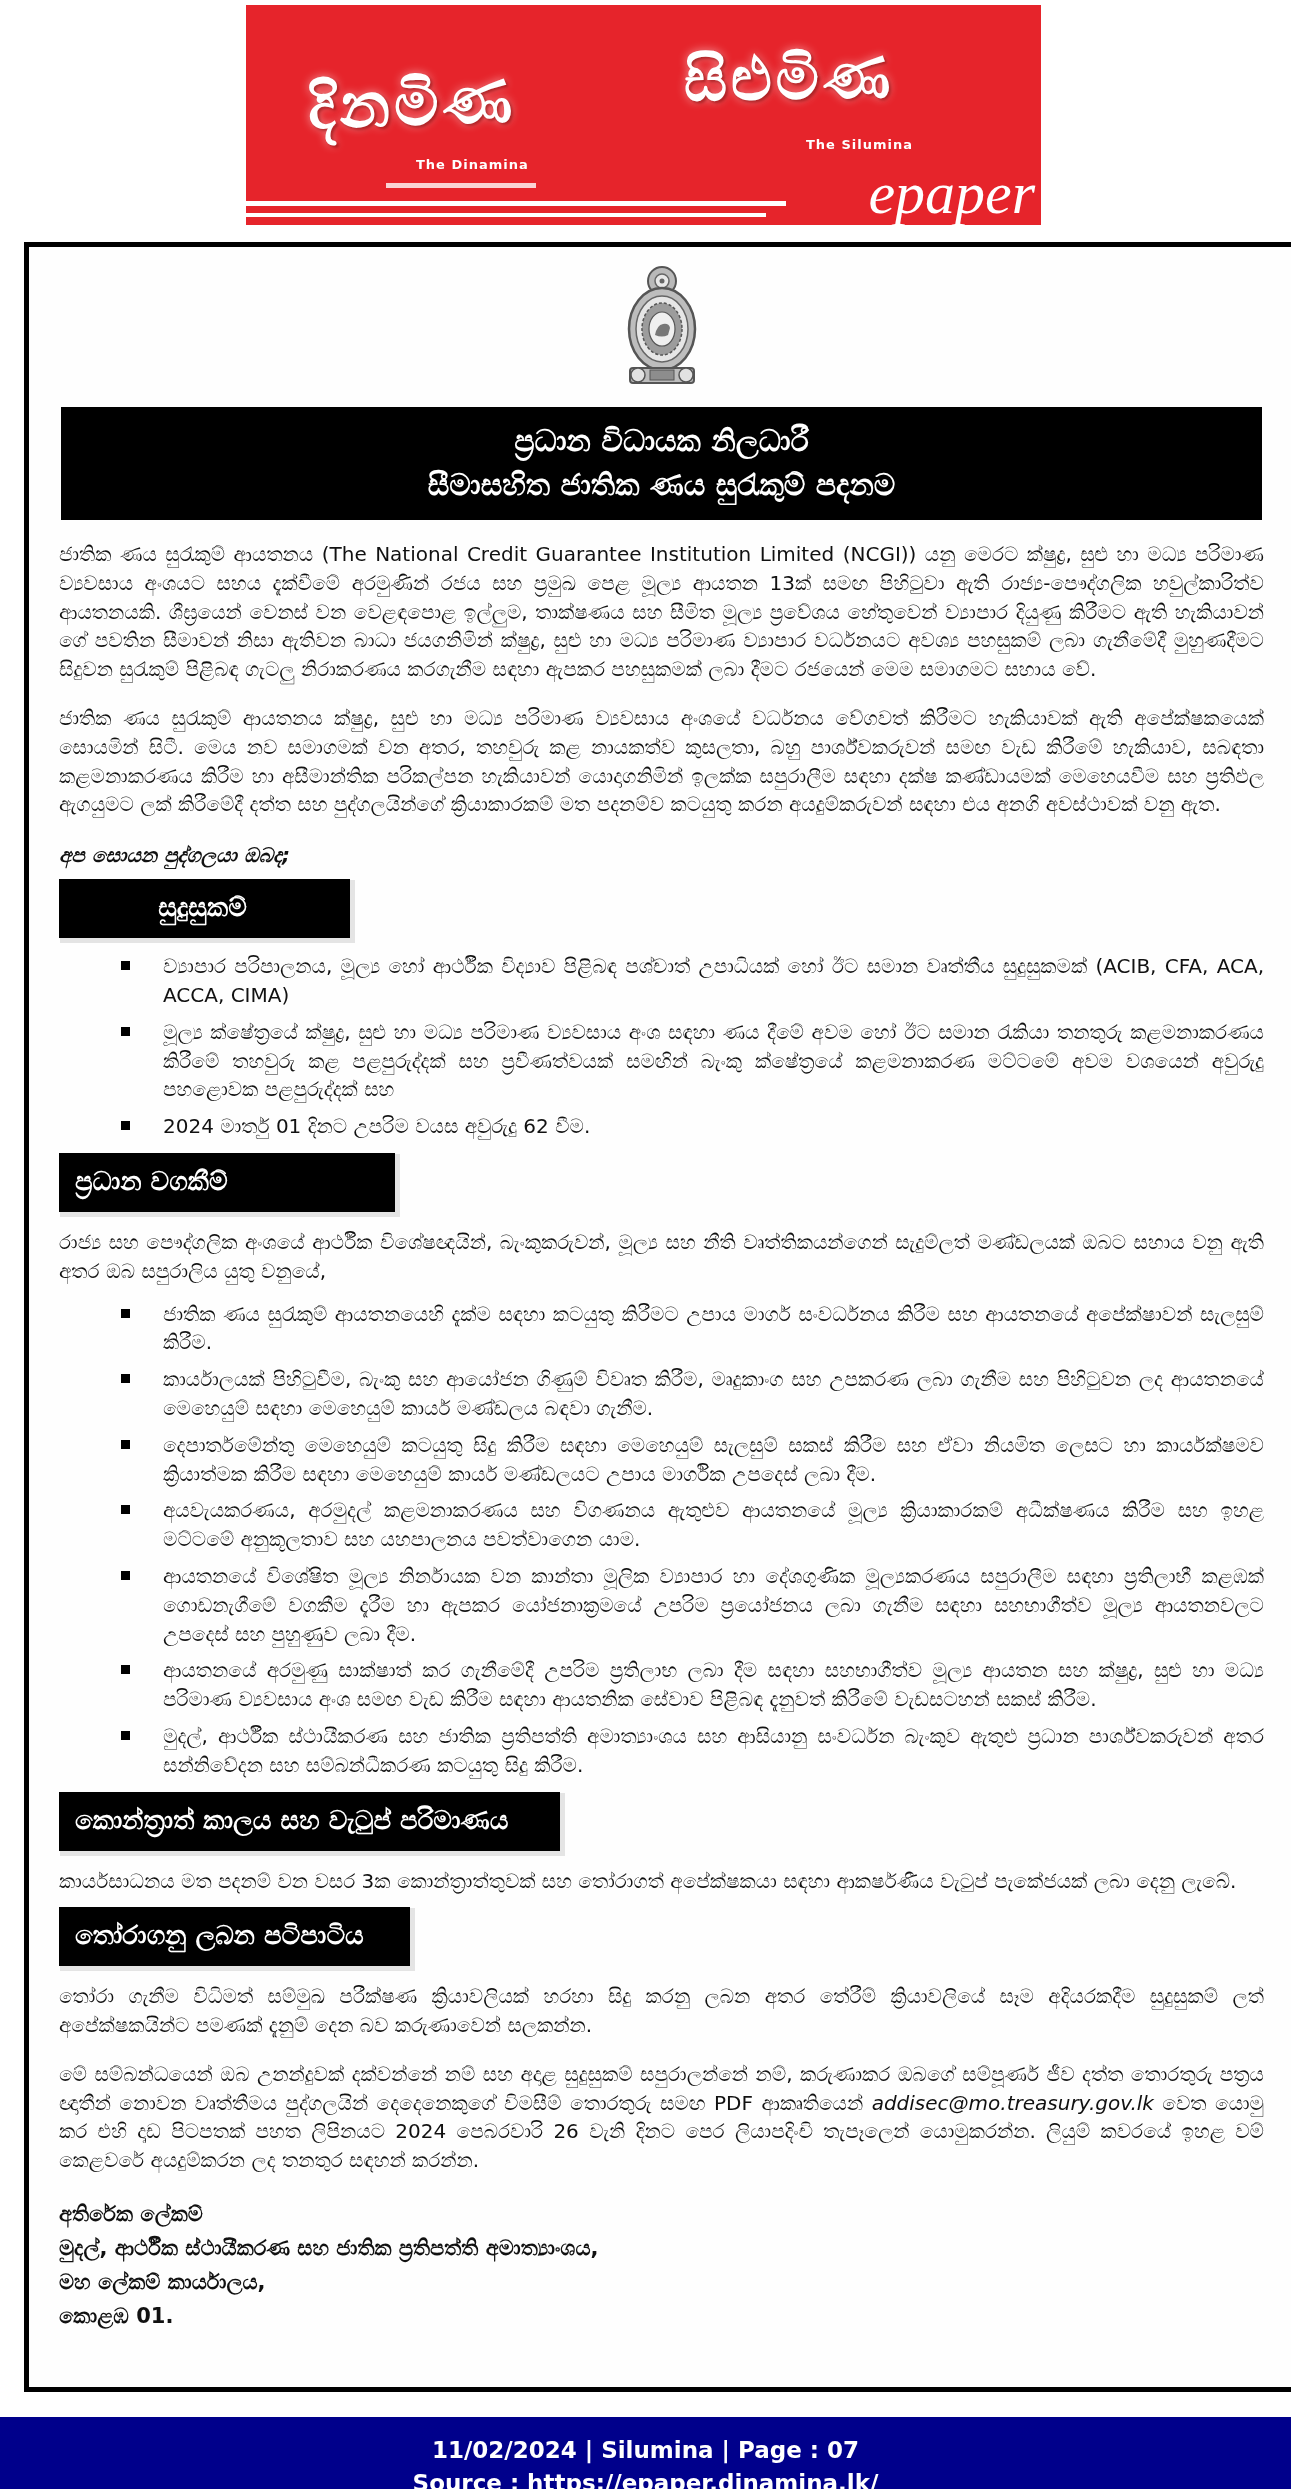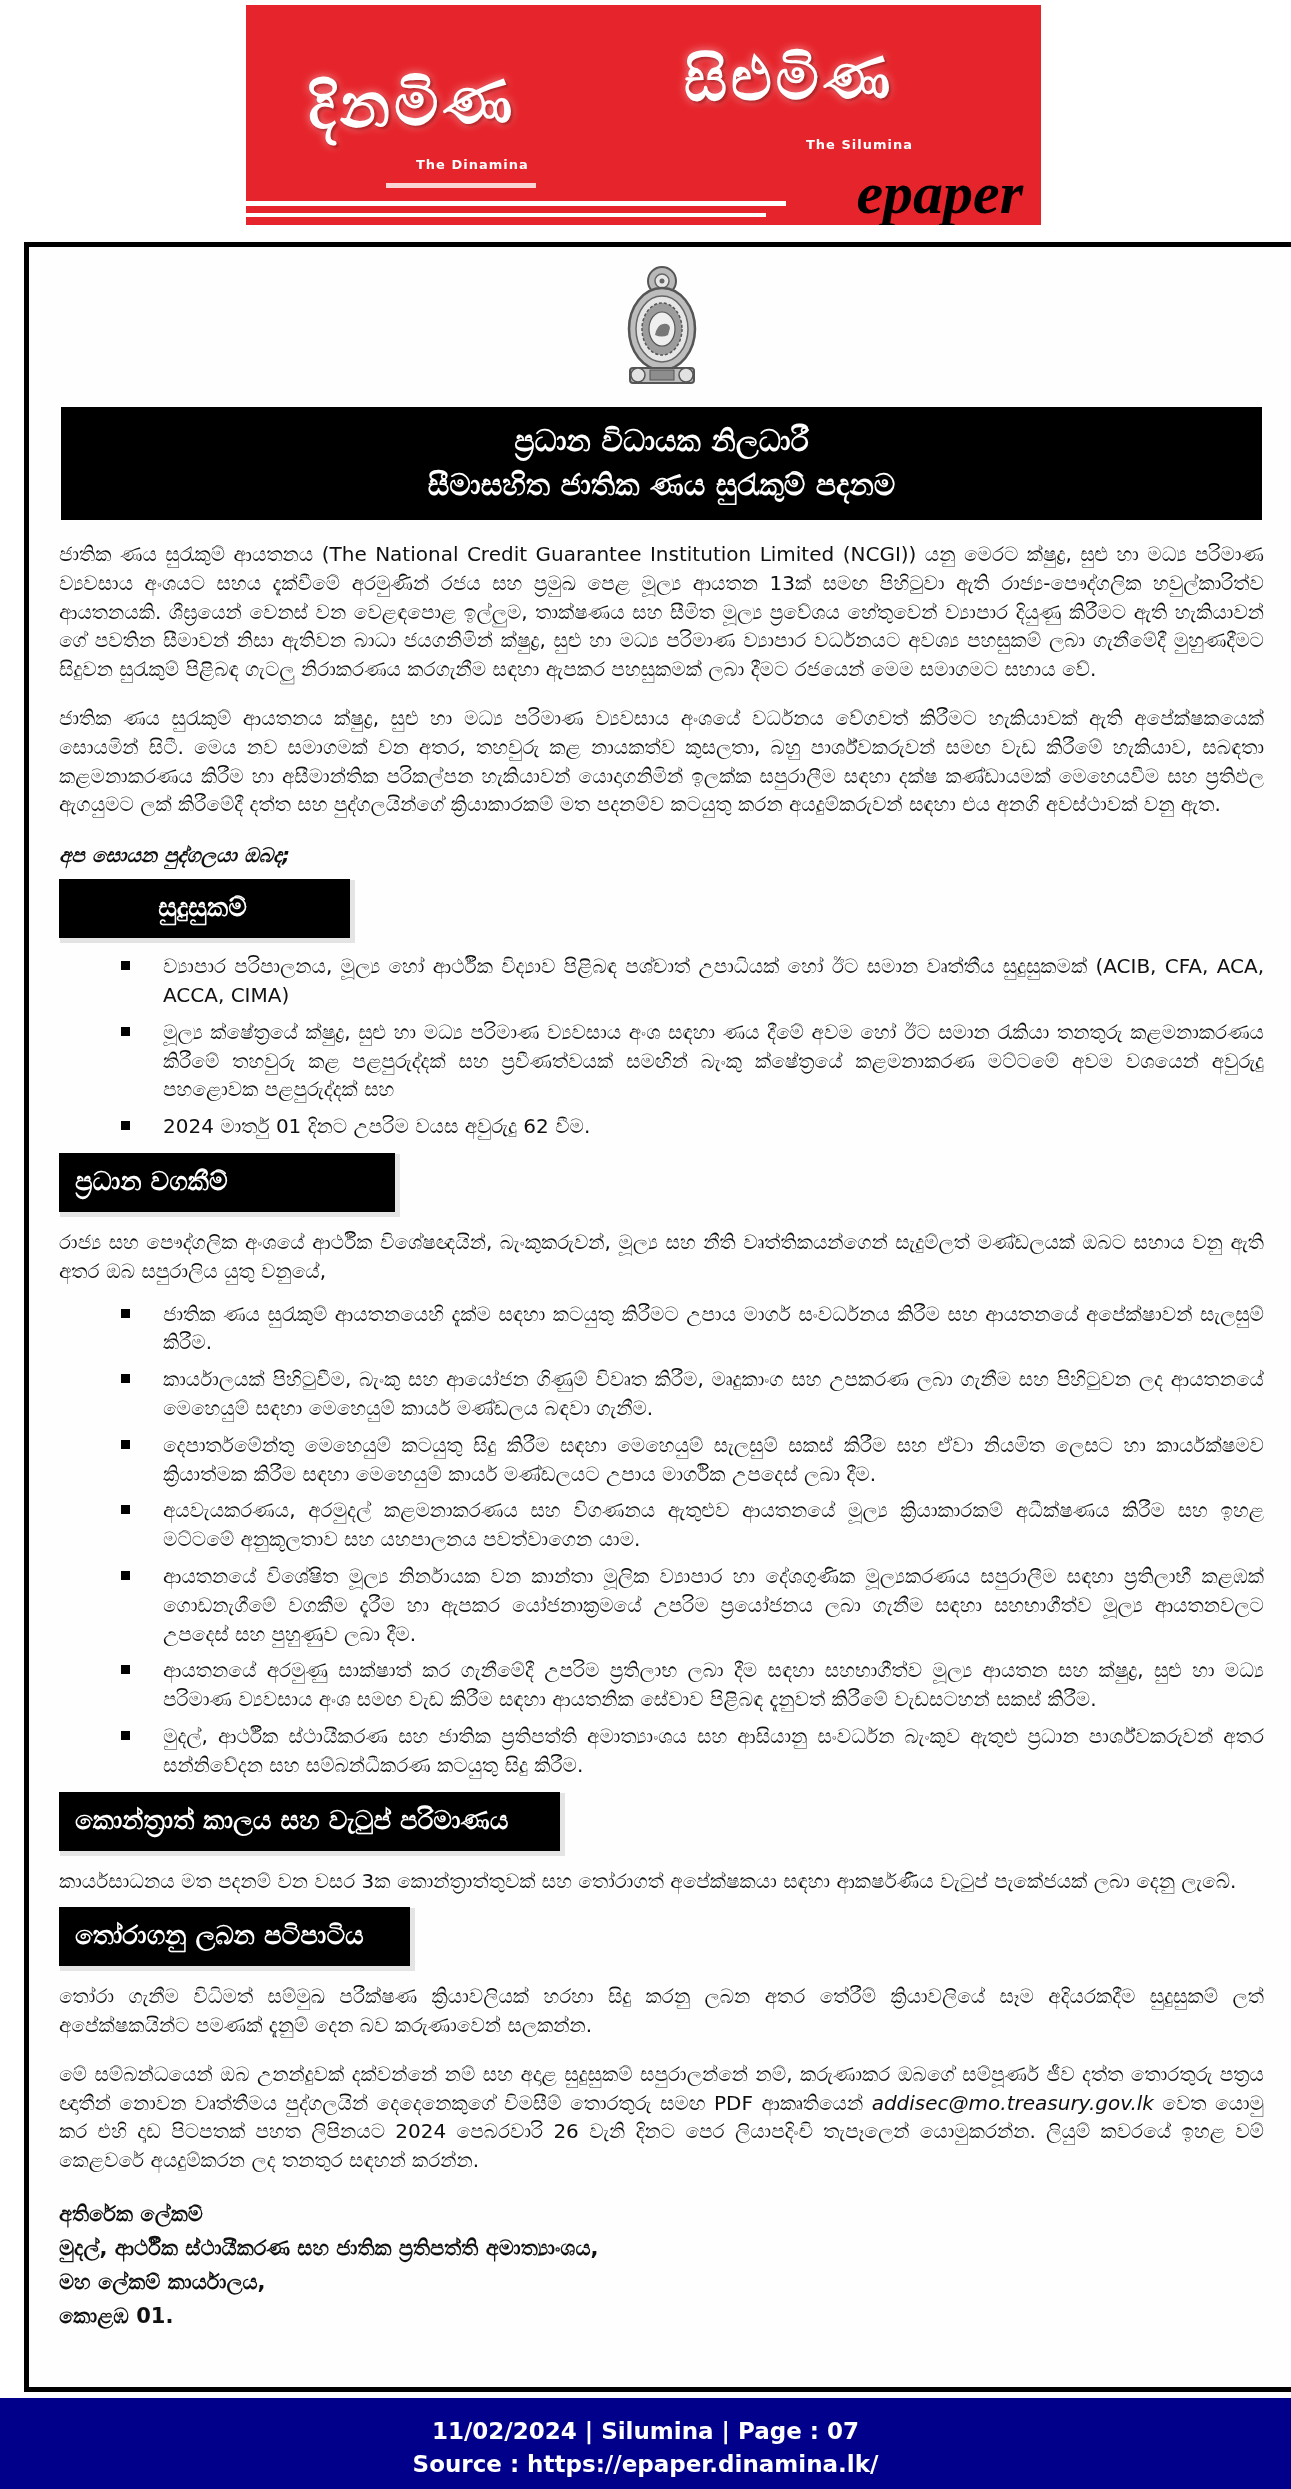--- a/index.html
+++ b/index.html
@@ -21,22 +21,22 @@
   .silumina-script{left:438px;top:38px;font-size:60px;transform:rotate(-1deg);}
   .logo-sub{
     position:absolute;color:#fff;font-size:13px;font-weight:bold;letter-spacing:1px;
   }
   .dinamina-sub{left:170px;top:152px;}
   .dinamina-tagline{position:absolute;left:140px;top:178px;width:150px;height:5px;background:rgba(255,255,255,.8);}
   .silumina-sub{left:560px;top:132px;}
   .banner-rule-1{position:absolute;left:0;top:196px;width:540px;height:5px;background:#fff;}
   .banner-rule-2{position:absolute;left:0;top:208px;width:520px;height:4px;background:#fff;}
   .epaper-label{
-    position:absolute;right:18px;bottom:2px;color:#000000;
-    font-family:"Liberation Serif","DejaVu Serif",serif;font-style:italic;font-weight:bold;
+    position:absolute;right:6px;bottom:2px;color:#ffffff;
+    font-family:"Liberation Serif","DejaVu Serif",serif;font-style:italic;font-weight:normal;
     font-size:60px;line-height:1;
   }
   
   .main-box{
     position:absolute;left:8px;top:242px;width:1275px;height:2150px;
     border:5px solid #000000;box-sizing:border-box;background:#fefefe;
     padding:18px 30px 0 30px;overflow:hidden;margin-left:16px;
   }
   .emblem-wrap{text-align:center;margin:0;}
   .title-box{
@@ -64,21 +64,21 @@
     position:relative;padding-left:104px;font-size:20px;line-height:1.44;
     text-align:justify;margin-top:8px;
   }
   ul.blist li::before{
     content:"";position:absolute;left:62px;top:9px;width:9px;height:9px;background:#000;
   }
   .email{font-weight:normal;font-style:italic;}
   .sig{font-size:21px;font-weight:bold;line-height:1.62;margin:22px 0 0 0;}
   
   .footer{
-    position:absolute;left:0;bottom:0;width:100%;height:91px;background:#00008b;
+    position:absolute;left:0;bottom:0;width:100%;height:72px;background:#00008b;
     color:#fff;text-align:center;box-sizing:border-box;padding-top:17px;
     font-size:23px;font-weight:bold;line-height:1.45;
   }
 </style>
 </head>
 <body>
 
 <div class="banner">
   <span class="logo-script dinamina-script">දිනමිණ</span>
   <span class="logo-sub dinamina-sub">The Dinamina</span>

